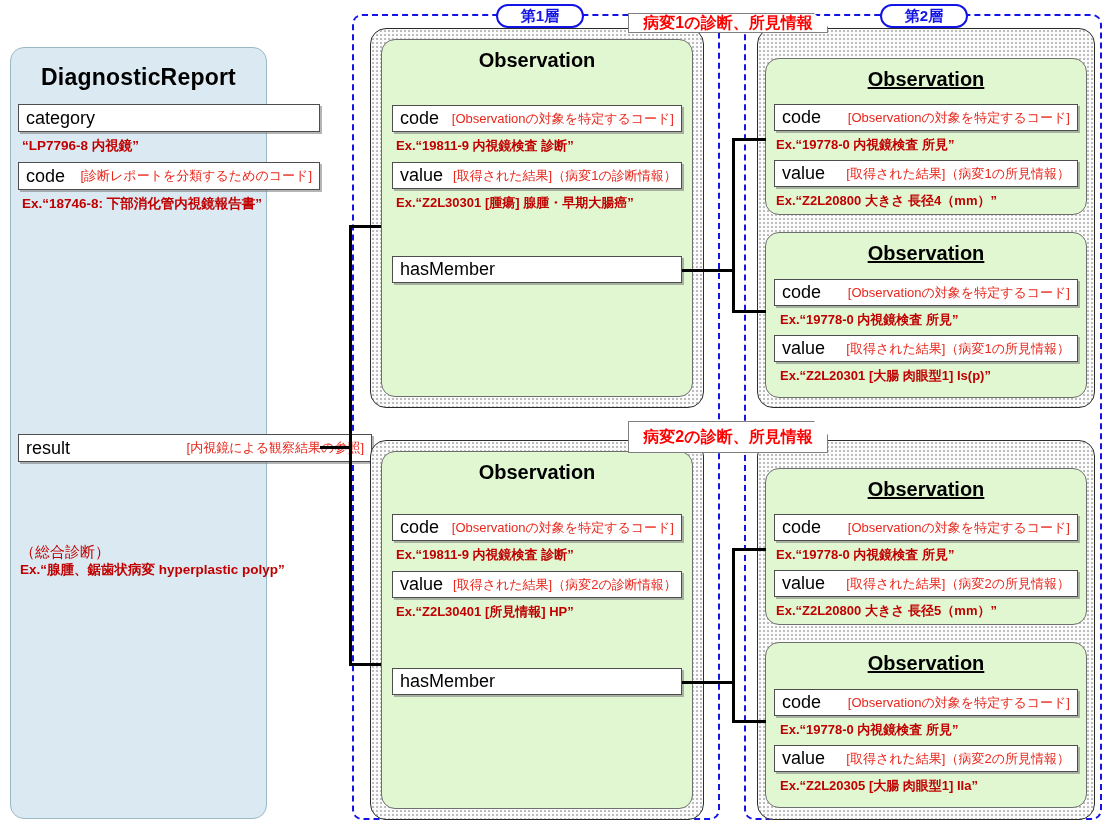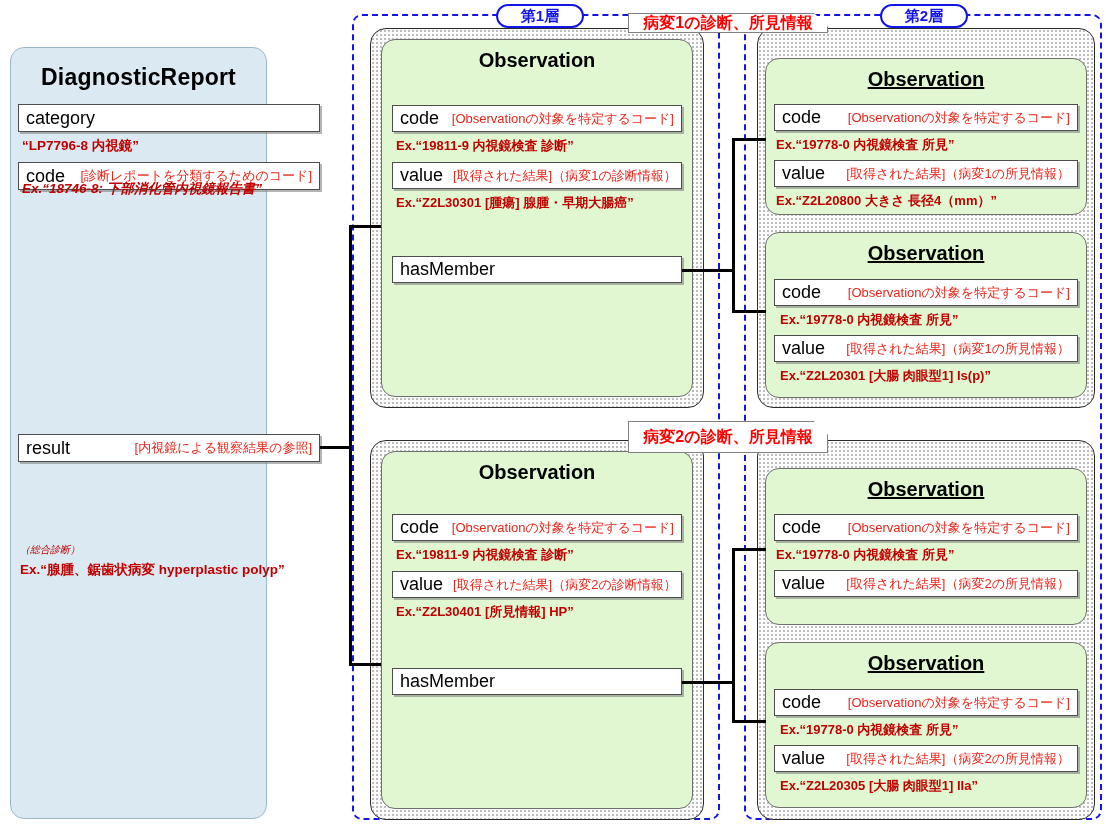--- a/index.html
+++ b/index.html
@@ -44,21 +44,21 @@
   .field .fdesc{
     font-size:13px;color:#e8271c;white-space:nowrap;
     margin-left:auto;padding-left:10px;
   }
 
   .ex{
     font-size:13.5px;font-weight:bold;color:#c00000;
     white-space:nowrap;
   }
   .ex.small{font-size:13px;}
-  .note{font-size:10px;color:#c00000;white-space:nowrap;font-style:italic;}
+  .note{font-size:15px;color:#c00000;white-space:nowrap;}
 
   
   .group{
     background:#ffffff;
     border:1.8px solid #2b2b2b;
     border-radius:16px;
     background-image:
       radial-gradient(#bdbdbd 0.9px, transparent 1px);
     background-size:4px 4px;
     background-color:#fbfbfb;
@@ -134,23 +134,23 @@
 
   <div class="abs field" style="left:18px;top:104px;width:302px;height:28px;">
     <span class="fname">category</span>
   </div>
   <div class="abs ex" style="left:22px;top:137px;">“LP7796-8  内視鏡”</div>
 
   <div class="abs field" style="left:18px;top:162px;width:302px;height:28px;">
     <span class="fname">code</span>
     <span class="fdesc">[診断レポートを分類するためのコード]</span>
   </div>
-  <div class="abs ex" style="left:22px;top:180px;font-style:italic;">Ex.“18746-8: 下部消化管内視鏡報告書”</div>
-
-  <div class="abs field" style="left:18px;top:434px;width:302px;height:28px;">
+  <div class="abs ex" style="left:22px;top:195px;">Ex.“18746-8: 下部消化管内視鏡報告書”</div>
+
+  <div class="abs field" style="left:18px;top:434px;width:354px;height:28px;">
     <span class="fname">result</span>
     <span class="fdesc">[内視鏡による観察結果の参照]</span>
   </div>
 
   <div class="abs note" style="left:20px;top:543px;">（総合診断）</div>
   <div class="abs ex" style="left:20px;top:561px;">Ex.“腺腫、鋸歯状病変 hyperplastic polyp”</div>
 
   <div class="abs group" style="left:370px;top:28px;width:334px;height:380px;"></div>
   <div class="abs group" style="left:370px;top:440px;width:334px;height:380px;"></div>
   <div class="abs group" style="left:757px;top:28px;width:338px;height:380px;"></div>
@@ -223,20 +223,21 @@
   </div>
   <div class="abs field" style="left:774px;top:514px;width:304px;height:27px;">
     <span class="fname">code</span>
     <span class="fdesc">[Observationの対象を特定するコード]</span>
   </div>
   <div class="abs ex small" style="left:776px;top:546px;">Ex.“19778-0  内視鏡検査 所見”</div>
   <div class="abs field" style="left:774px;top:570px;width:304px;height:27px;">
     <span class="fname">value</span>
     <span class="fdesc">[取得された結果]（病変2の所見情報）</span>
   </div>
+  <div class="abs ex small" style="left:776px;top:602px;">Ex.“Z2L20800  大きさ 長径5（mm）”</div>
 
   <div class="abs obs" style="left:765px;top:642px;width:322px;height:166px;">
     <div class="obs-title ul">Observation</div>
   </div>
   <div class="abs field" style="left:774px;top:689px;width:304px;height:27px;">
     <span class="fname">code</span>
     <span class="fdesc">[Observationの対象を特定するコード]</span>
   </div>
   <div class="abs ex small" style="left:780px;top:721px;">Ex.“19778-0  内視鏡検査 所見”</div>
   <div class="abs field" style="left:774px;top:745px;width:304px;height:27px;">

